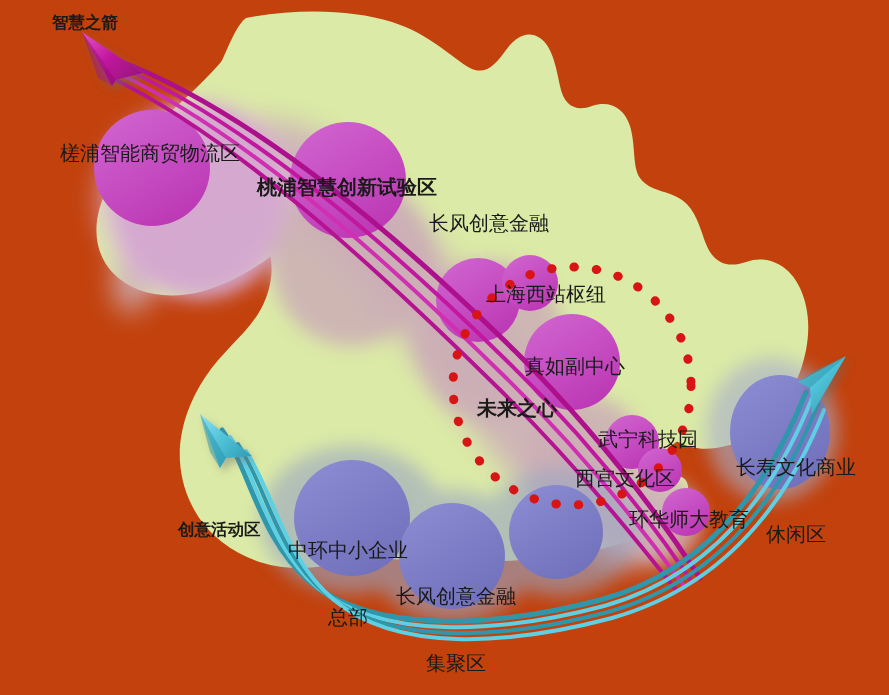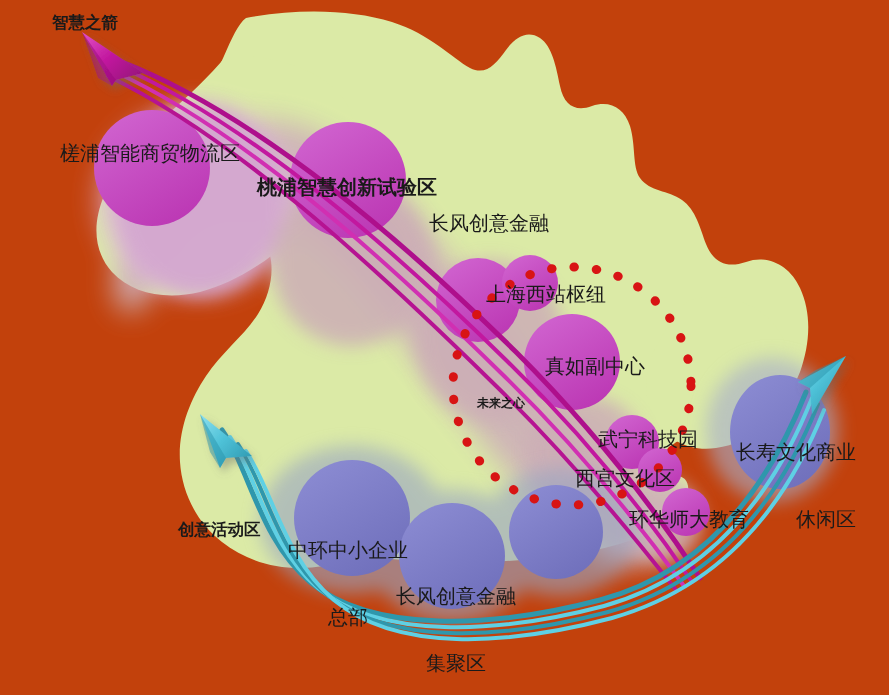--- a/index.html
+++ b/index.html
@@ -35,21 +35,21 @@
   }
   .lbl-zone {
     font-size: 20px;
     font-weight: 400;
   }
   .lbl-axis {
     font-size: 16.5px;
     font-weight: 700;
   }
   .lbl-center {
-    font-size: 12px;
+    font-size: 20px;
     font-weight: 700;
   }
   .lbl-caption {
     font-size: 15.5px;
     font-weight: 400;
   }
   .ctr { text-align: center; }
 </style>
 </head>
 <body>
@@ -241,29 +241,29 @@
   <div class="lbl lbl-center" style="left:477px; top:397px;">未来之心</div>
 
   <div class="lbl lbl-zone" style="left:60px; top:142px;">槎浦智能商贸物流区</div>
 
   <div class="lbl lbl-zone" style="left:257px; top:176px;font-weight:bold;">桃浦智慧创新试验区</div>
 
   <div class="lbl lbl-zone" style="left:429px; top:212px;">长风创意金融</div>
 
   <div class="lbl lbl-zone" style="left:474px; top:283px;margin-left:12px;">上海西站枢纽</div>
 
-  <div class="lbl lbl-zone" style="left:525px; top:355px;margin-left:20px;">真如副中心</div>
+  <div class="lbl lbl-zone" style="left:525px; top:355px;">真如副中心</div>
 
   <div class="lbl lbl-zone" style="left:598px; top:428px;">武宁科技园</div>
 
   <div class="lbl lbl-zone" style="left:575px; top:467px;">西宫文化区</div>
 
   <div class="lbl lbl-zone" style="left:629px; top:508px;">环华师大教育</div>
 
-  <div class="lbl lbl-zone ctr" style="left:736px; top:396px;text-align:right;">
+  <div class="lbl lbl-zone ctr" style="left:736px; top:411px;">
     <div>长寿文化商业</div>
     <div>休闲区</div>
   </div>
 
   <div class="lbl lbl-zone ctr" style="left:396px; top:540px;">
     <div>长风创意金融</div>
     <div>集聚区</div>
   </div>
 
   <div class="lbl lbl-zone ctr" style="left:288px; top:494px;">

